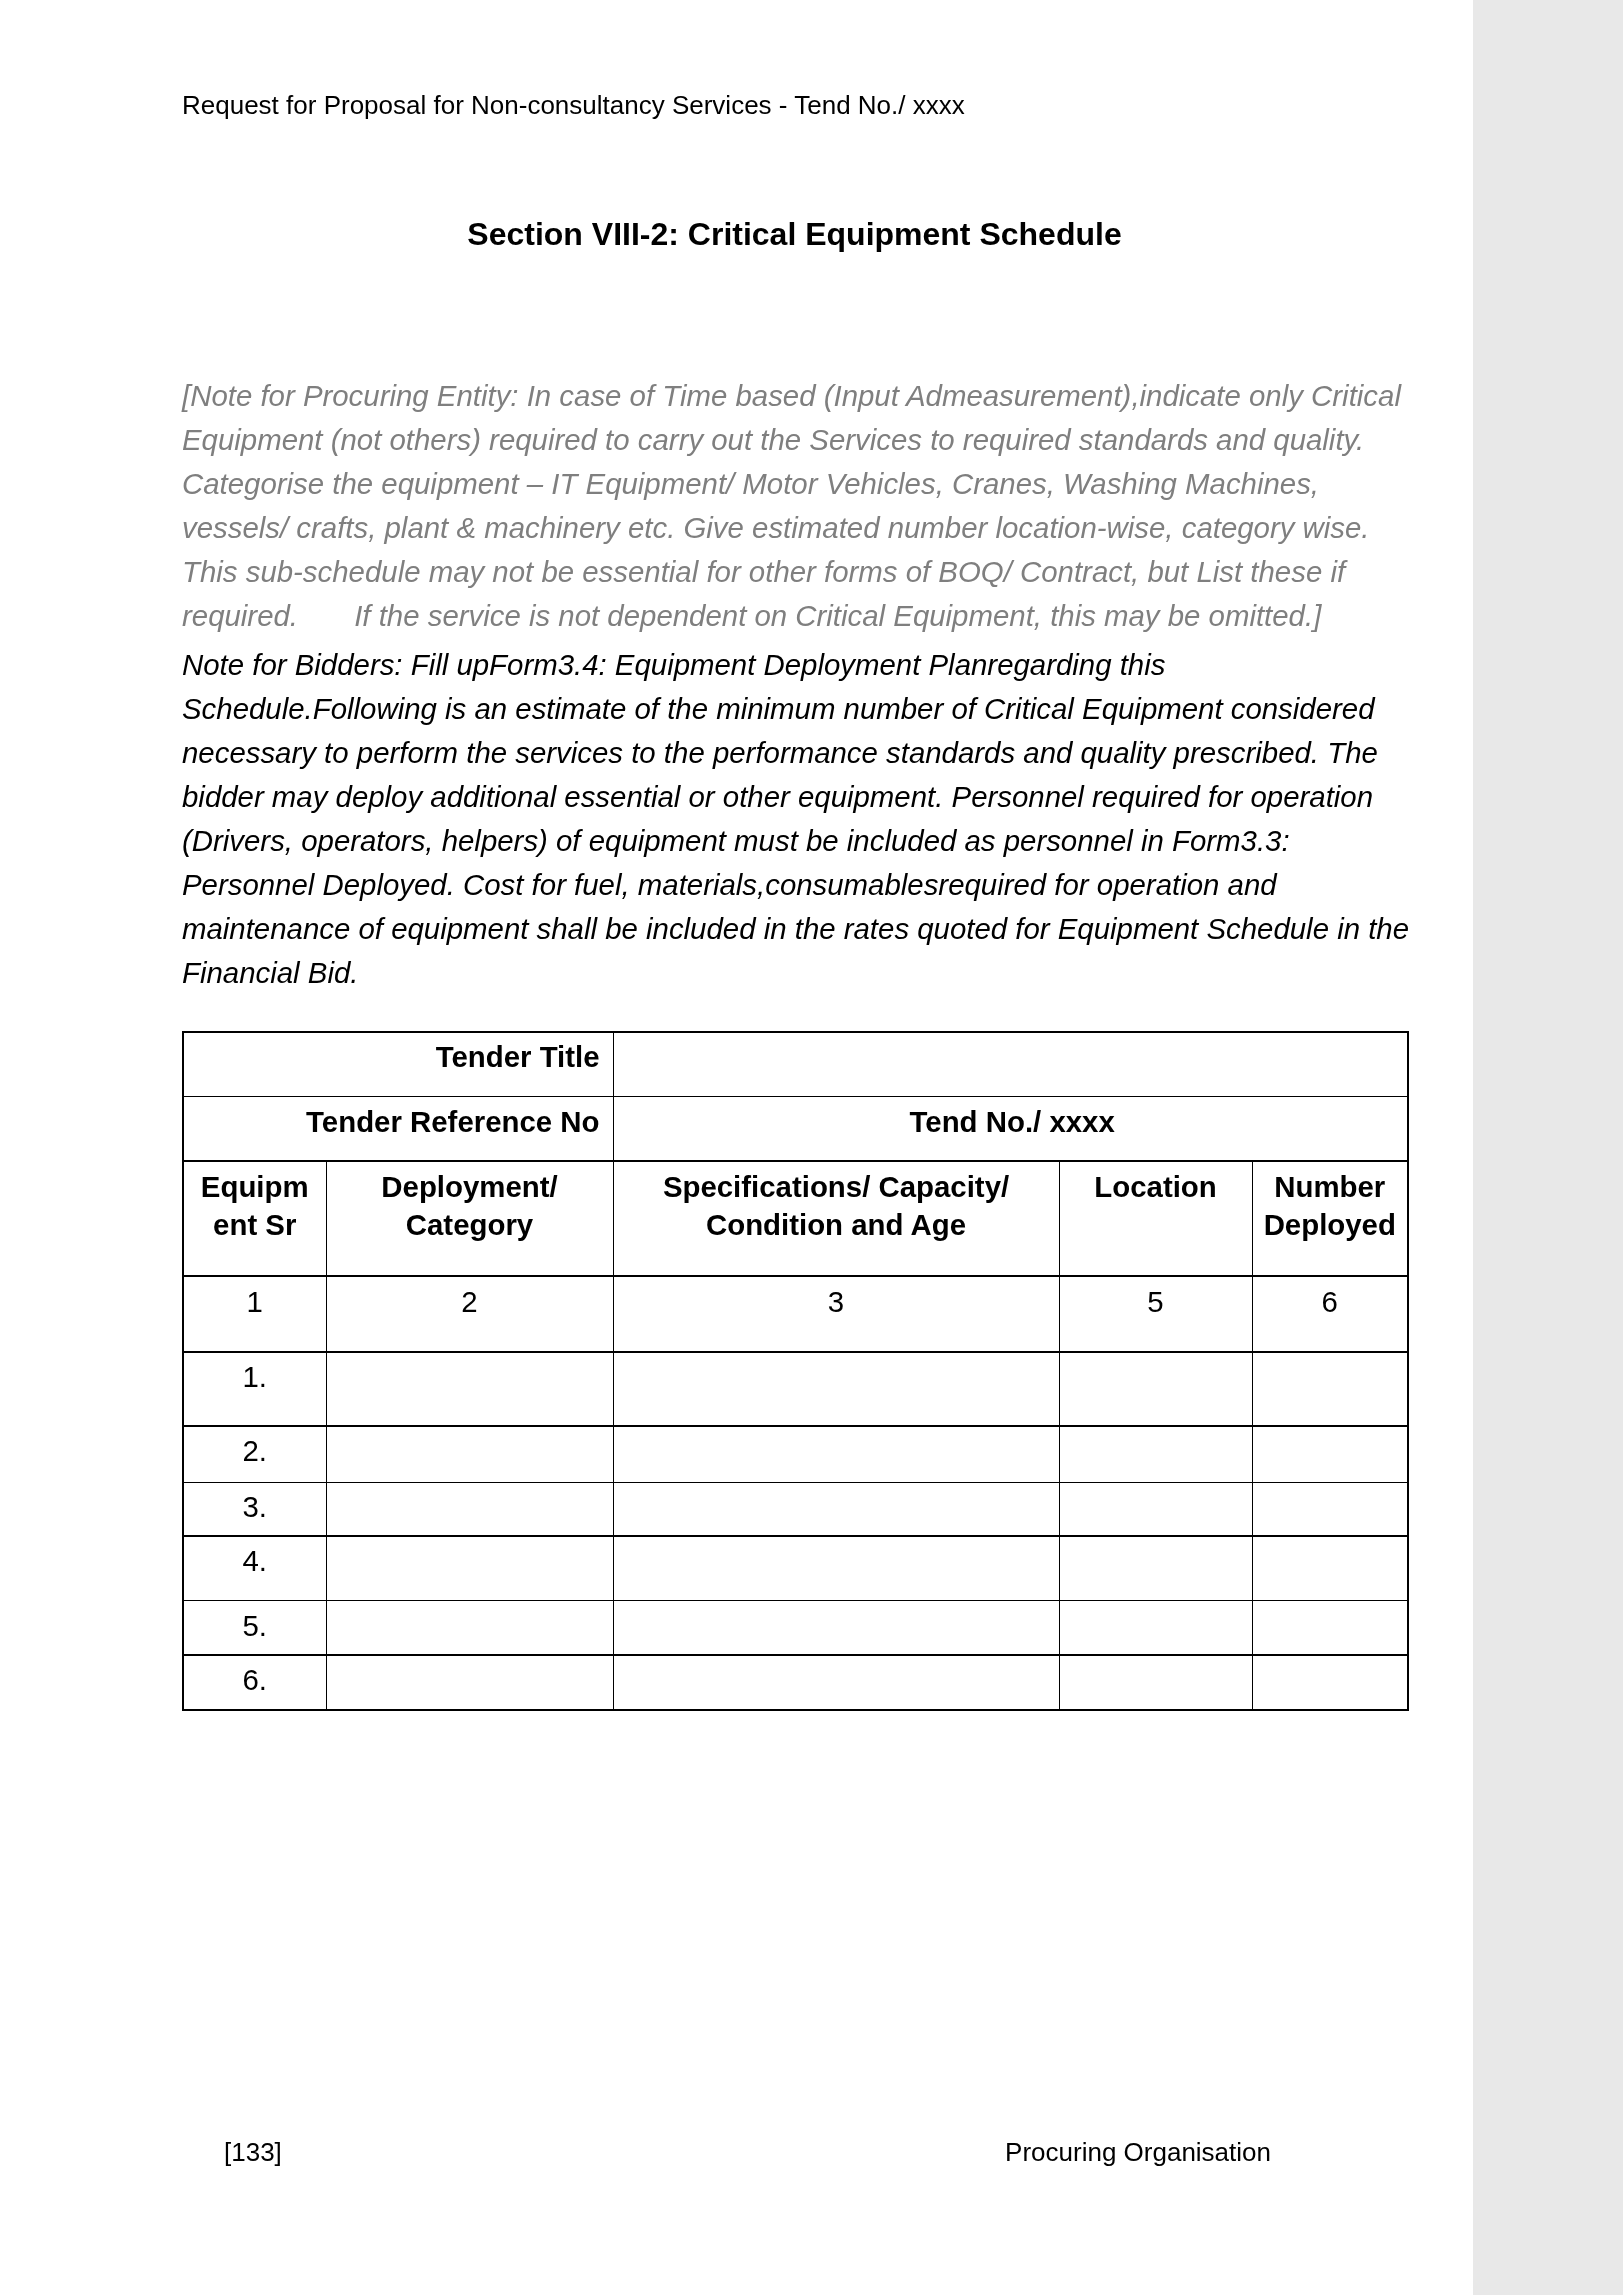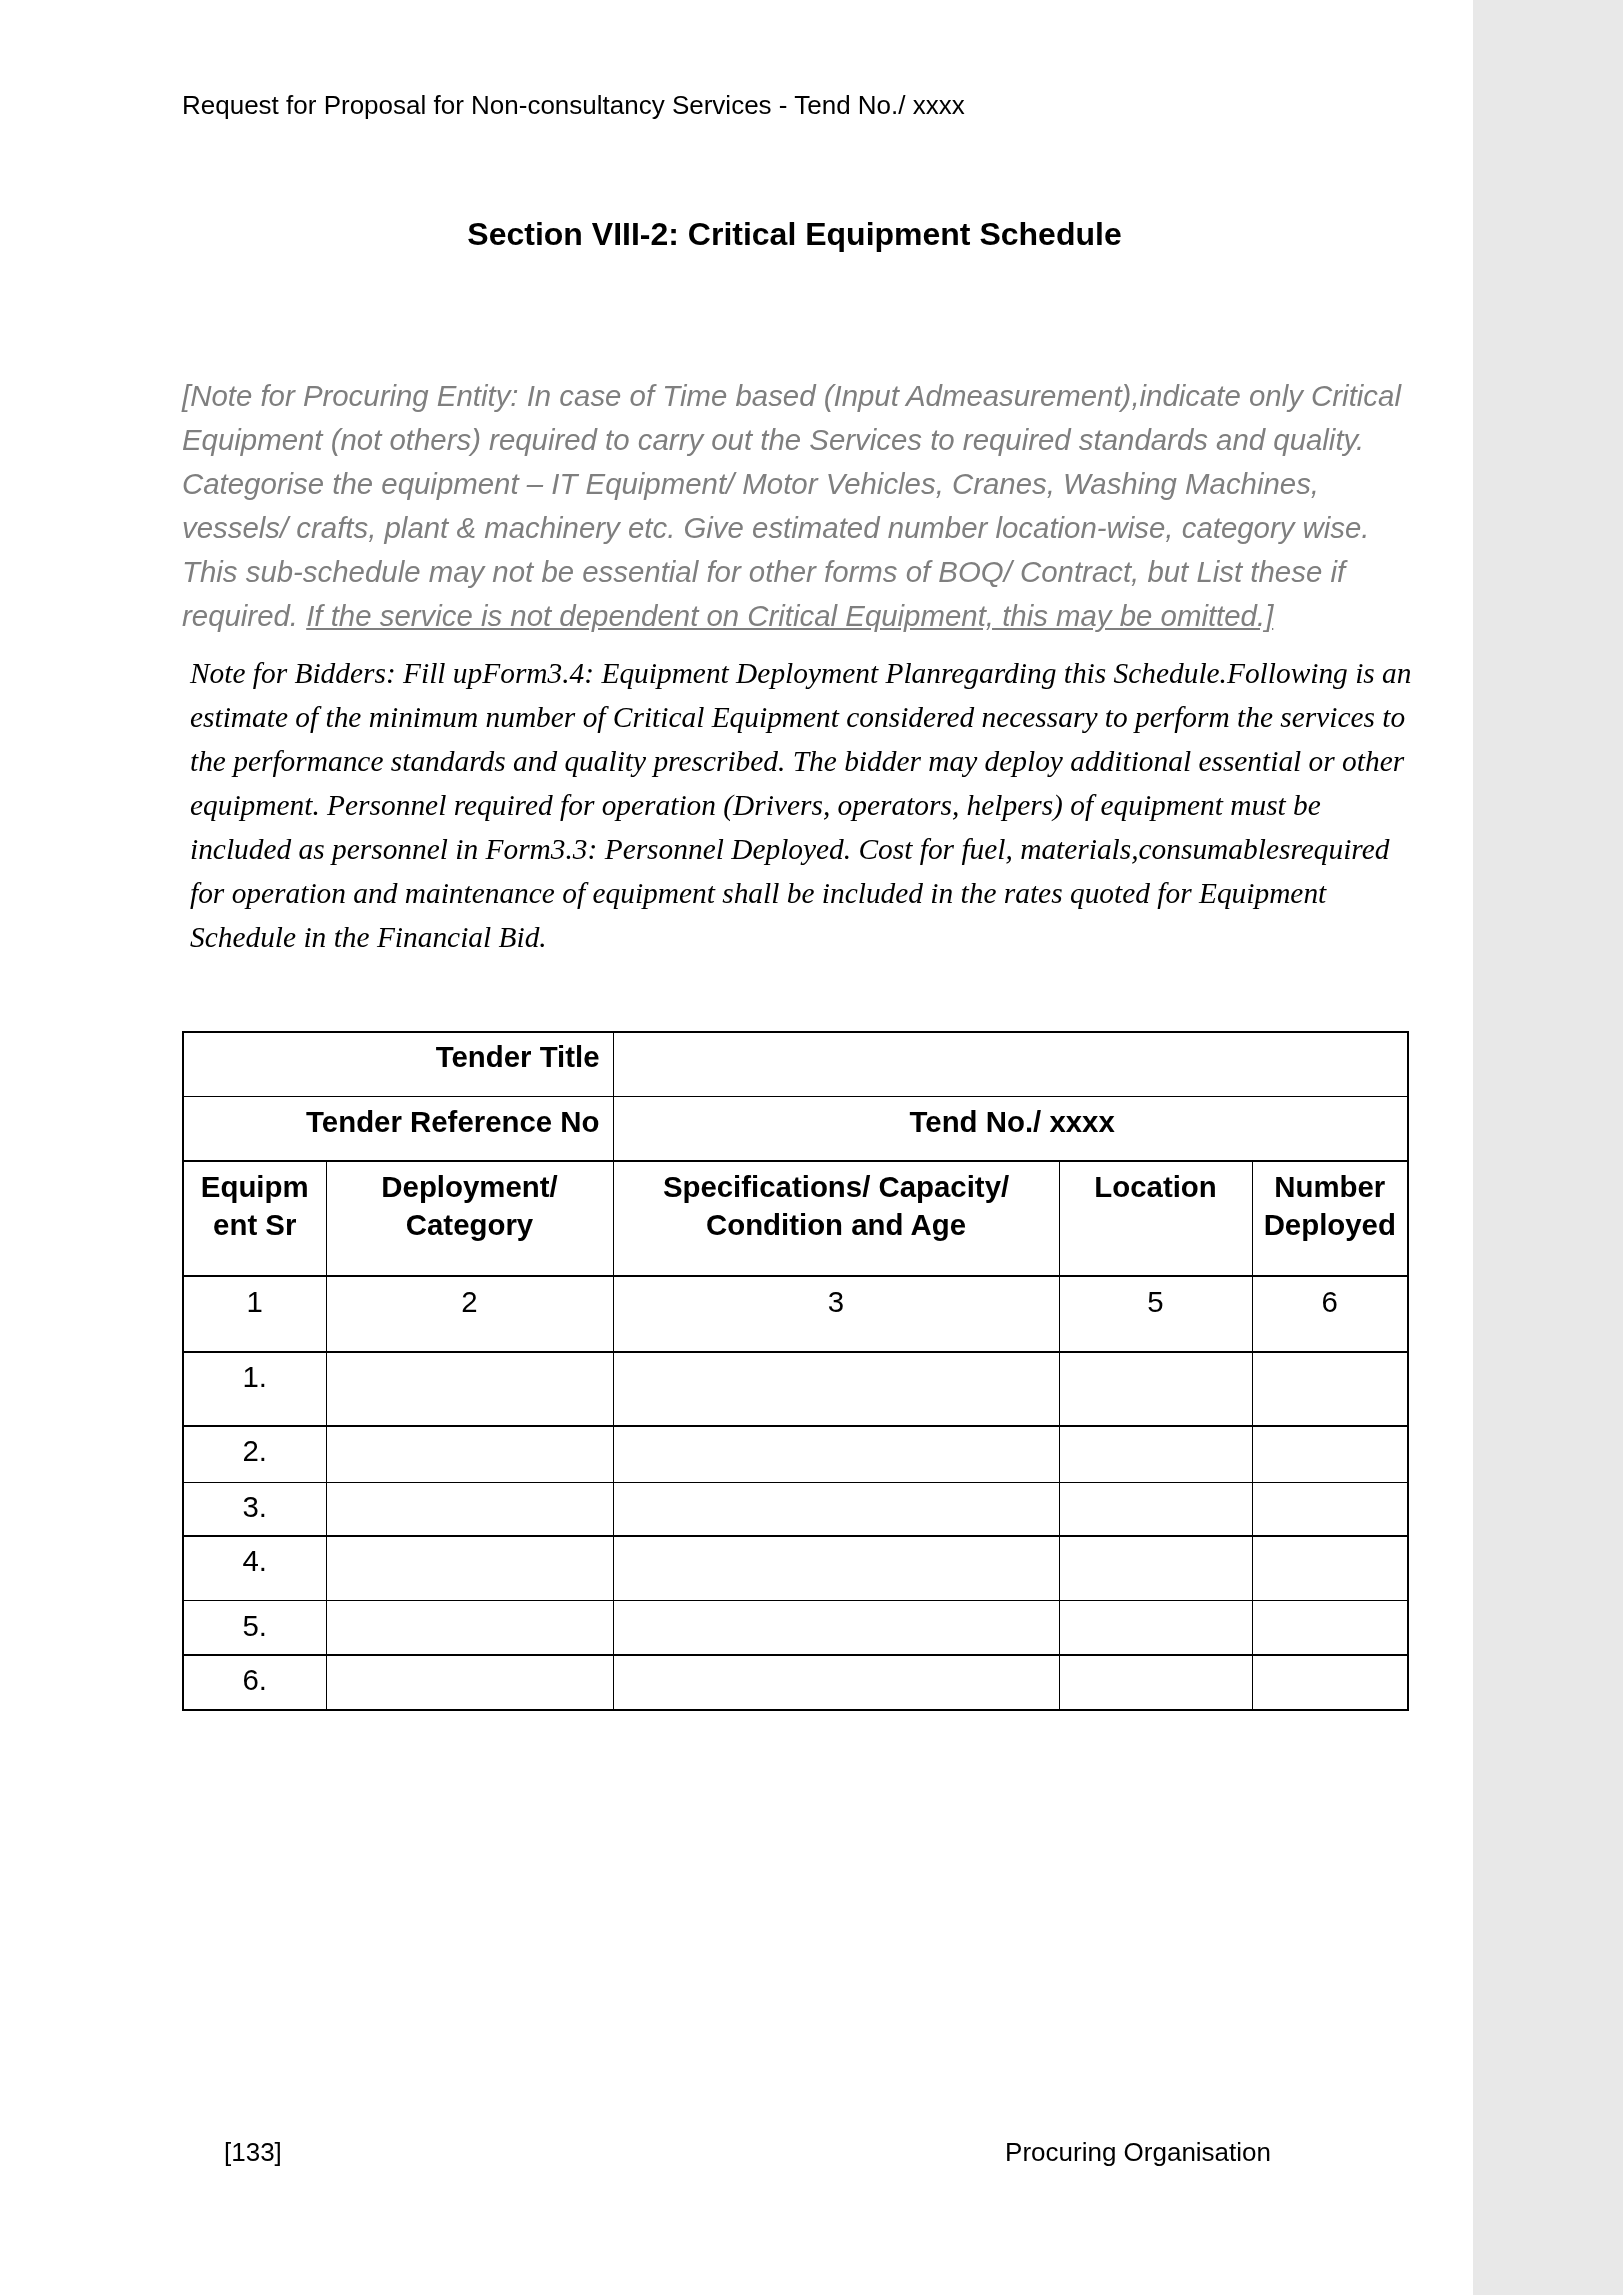--- a/index.html
+++ b/index.html
@@ -22,25 +22,25 @@
   }
   .tender-line{
     position:absolute;top:294px;left:182px;width:1230px;
     margin:0;font-size:29.4px;line-height:39px;
   }
   .note-gray{
     position:absolute;top:374px;left:182px;width:1230px;
     margin:0;font-size:29.4px;line-height:44px;
     font-style:italic;color:#7f7f7f;
   }
-  .note-gray .underline{text-decoration:underline;}
+  .note-gray .underline{margin-left:48px;}
   .note-black{
     position:absolute;top:643px;left:182px;width:1230px;
-    margin:8px;font-size:29.4px;line-height:44px;
-    font-style:italic;color:#000000;font-family:Liberation Serif, serif;
+    margin:0;font-size:29.4px;line-height:44px;
+    font-style:italic;color:#000000;
   }
   .equip-table{
     position:absolute;top:1031px;left:182px;
     width:1225px;border-collapse:collapse;table-layout:fixed;
     border:2px solid #000;border-top-width:2.6px;border-bottom-width:2.6px;
     font-size:29.4px;line-height:38px;
   }
   .equip-table td{
     border:1.3px solid #000;
     padding:5.2px 9.2px;

